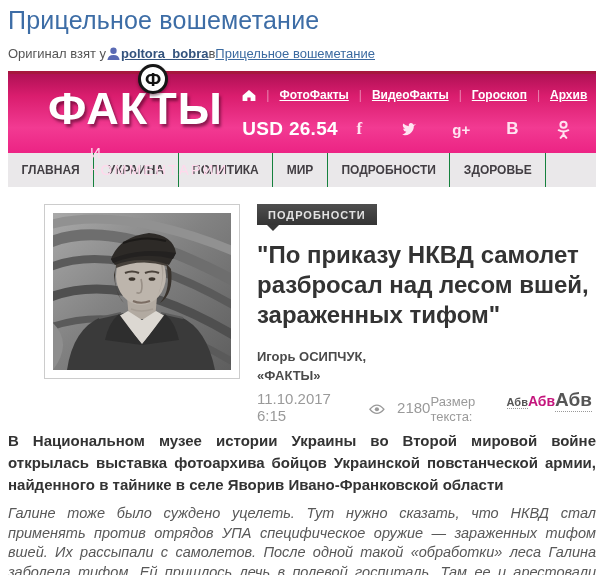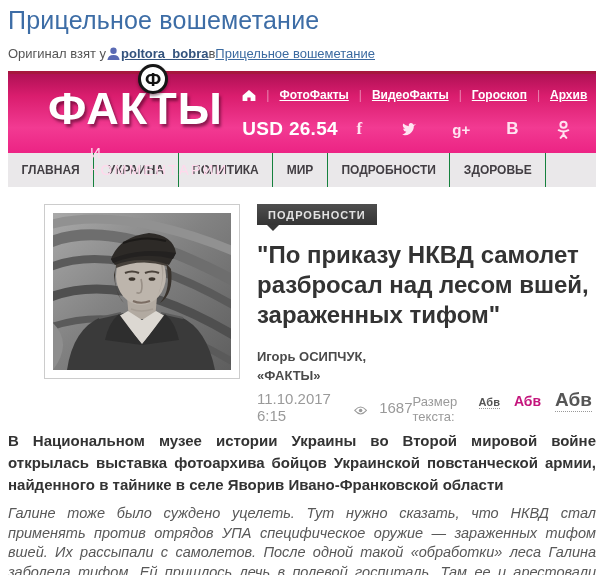--- a/index.html
+++ b/index.html
@@ -53,21 +53,21 @@
     color:#e3e3e3; font-size:11px; font-weight:bold; letter-spacing:1px;
     padding:5px 11px 4px; position:relative; cursor:pointer; }
   .section-badge::after { content:""; position:absolute; left:10px; bottom:-6px;
     border:6px solid transparent; border-top-color:#373737; border-bottom:none; }
   .headline { margin-top:15px; font-size:24px; line-height:30px; font-weight:bold; color:#333; }
   .meta-row { margin-top:17px; display:flex; align-items:flex-end; }
   .author { font-size:13px; font-weight:bold; color:#4a4a4a; line-height:19px; }
   .date-row { margin-top:5px; display:flex; align-items:center; gap:12px;
     color:#9a9a9a; font-size:15px; }
   .eye-icon { width:18px; height:12px; margin-left:6px; }
-  .text-size { margin-left:auto; display:flex; align-items:baseline; gap:14px;
+  .text-size { margin-left:auto; display:flex; align-items:baseline; gap:0;
     color:#9a9a9a; font-size:13px; padding-right:4px; }
   .ts-opt { cursor:pointer; font-weight:bold; }
   .ts-small { font-size:11px; color:#555; border-bottom:1px dotted #999; }
   .ts-med   { font-size:14px; color:#c4157c; }
   .ts-large { font-size:19px; color:#555; border-bottom:1px dotted #999; }
 
   
   .lead { margin-top:6px; font-size:15px; line-height:22px; font-weight:bold; color:#333;
     text-align:justify; }
   .body-italic { margin-top:8px; font-size:14.5px; line-height:19.5px; font-style:italic;
@@ -198,21 +198,21 @@
             <div>«ФАКТЫ»</div>
           </div>
           <div class="date-row">
             <span>11.10.2017 6:15</span>
             <span class="eye-icon">
               <svg viewBox="0 0 18 12">
                   <path d="M1,6 Q9,-3.5 17,6 Q9,15.5 1,6 Z" fill="none" stroke="#9a9a9a" stroke-width="1.4"></path>
                   <circle cx="9" cy="6" r="2.4" fill="#9a9a9a"></circle>
                 </svg>
             </span>
-            <span>1687</span>
+            <span>2180</span>
           </div>
         </div>
         <div class="text-size">
           <span>Размер текста:</span>
           <span class="ts-opt ts-small">Абв</span>
           <span class="ts-opt ts-med">Абв</span>
           <span class="ts-opt ts-large">Абв</span>
         </div>
       </div>
     </div>

